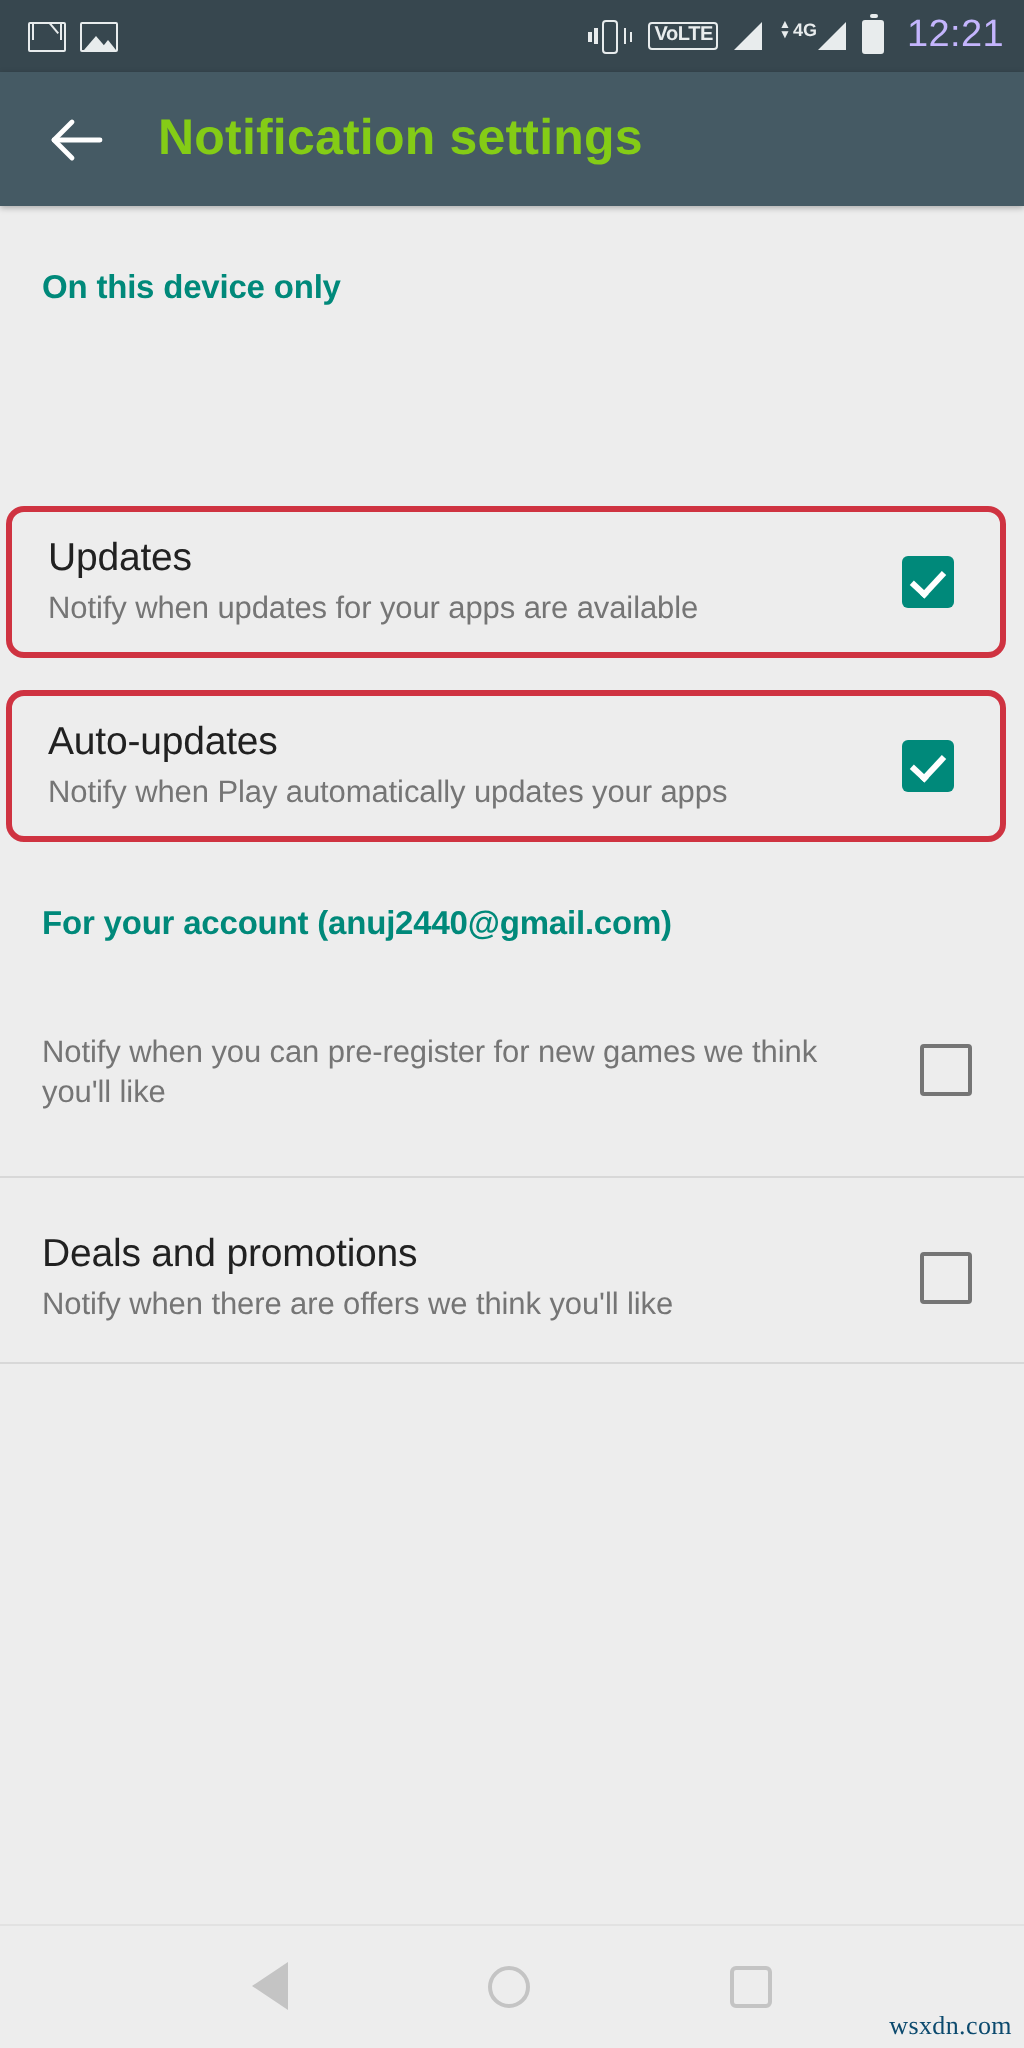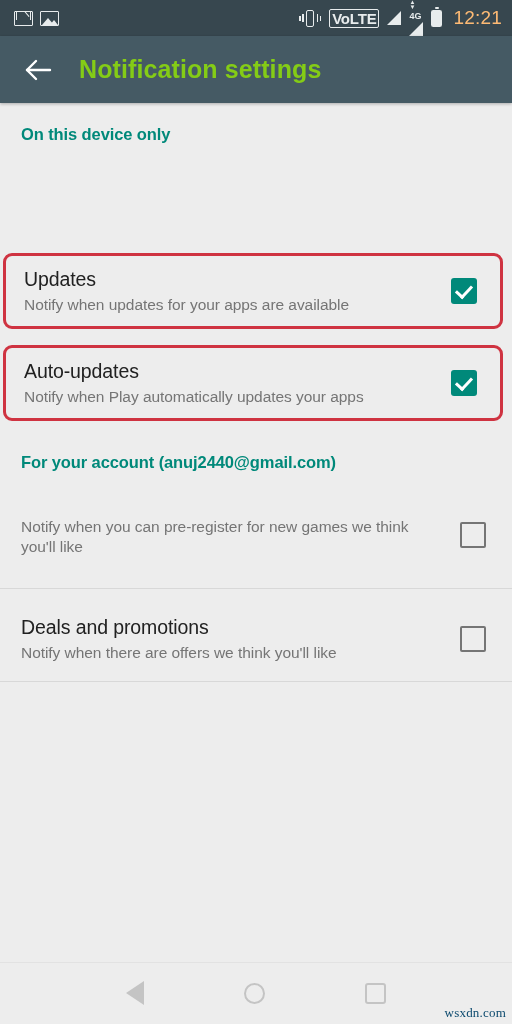--- a/index.html
+++ b/index.html
@@ -122,40 +122,39 @@
     width: 1.6px; height: 8px;
     background: #e8eced;
   }
   .vibrate-icon .w.l1 { left: 3px; }
   .vibrate-icon .w.l2 { left: 0px; top: 6px; height: 5px; }
   .vibrate-icon .w.r1 { right: 3px; }
   .vibrate-icon .w.r2 { right: 0px; top: 6px; height: 5px; }
   .volte {
     border: 1.6px solid #e8eced;
     border-radius: 2px;
-    font-size: 15px;
+    font-size: 10px;
     font-weight: bold;
     letter-spacing: -0.2px;
     padding: 1px 2px 1px 2px;
     line-height: 1;
     color: #e8eced;
     display: inline-flex;
     align-items: center;
   }
   .sig {
     width: 0; height: 0;
     border-left: 14px solid transparent;
     border-bottom: 14px solid #e8eced;
     display: inline-block;
   }
   .net-group {
     display: inline-flex;
     align-items: flex-start;
     gap: 1px;
-    flex-direction: column;
   }
   .dl-ul {
     display: inline-flex;
     flex-direction: column;
     align-items: center;
     font-size: 6px;
     line-height: 5px;
     color: #e8eced;
     padding-bottom: 1px;
   }
@@ -177,21 +176,21 @@
   .battery::before {
     content: "";
     position: absolute;
     top: -4px; left: 2.5px;
     width: 4px; height: 2.5px;
     background: #e8eced;
     border-radius: 1px;
   }
   .clock {
     font-size: 19px;
-    color: #fdba74;
+    color: #c4b5fd;
     letter-spacing: 0.2px;
     margin-left: 3px;
   }
 
   
   .app-bar {
     height: 67px;
     flex: 0 0 67px;
     background: #455a64;
     display: flex;
@@ -224,21 +223,21 @@
     position: relative;
     overflow: hidden;
   }
   .section-header {
     color: #00897a;
     font-weight: bold;
     font-size: 16.5px;
     padding: 0 0 0 21px;
     letter-spacing: -0.1px;
   }
-  .sec1 { padding-top: 22px; }
+  .sec1 { padding-top: 32px; }
 
   .row {
     display: flex;
     align-items: center;
     box-sizing: border-box;
     padding: 0 26px 0 21px;
     min-height: 70px;
   }
   .row-text { flex: 1 1 auto; padding-right: 10px; }
   .row-title {

